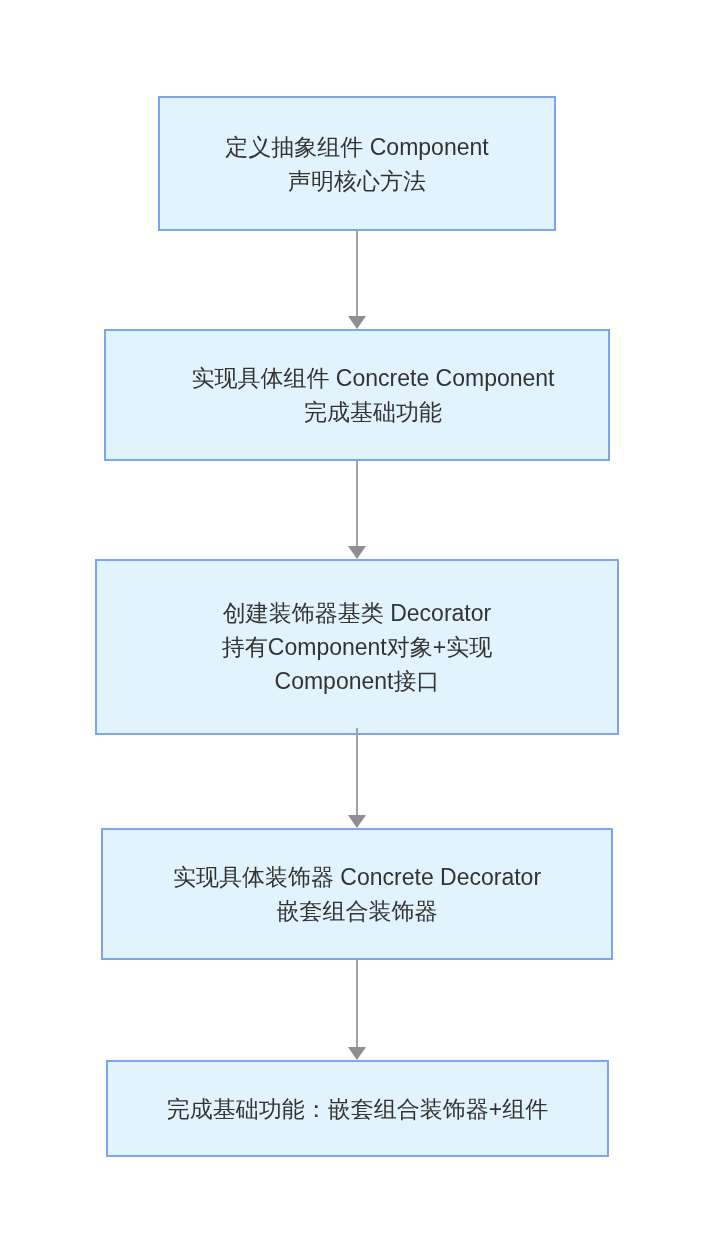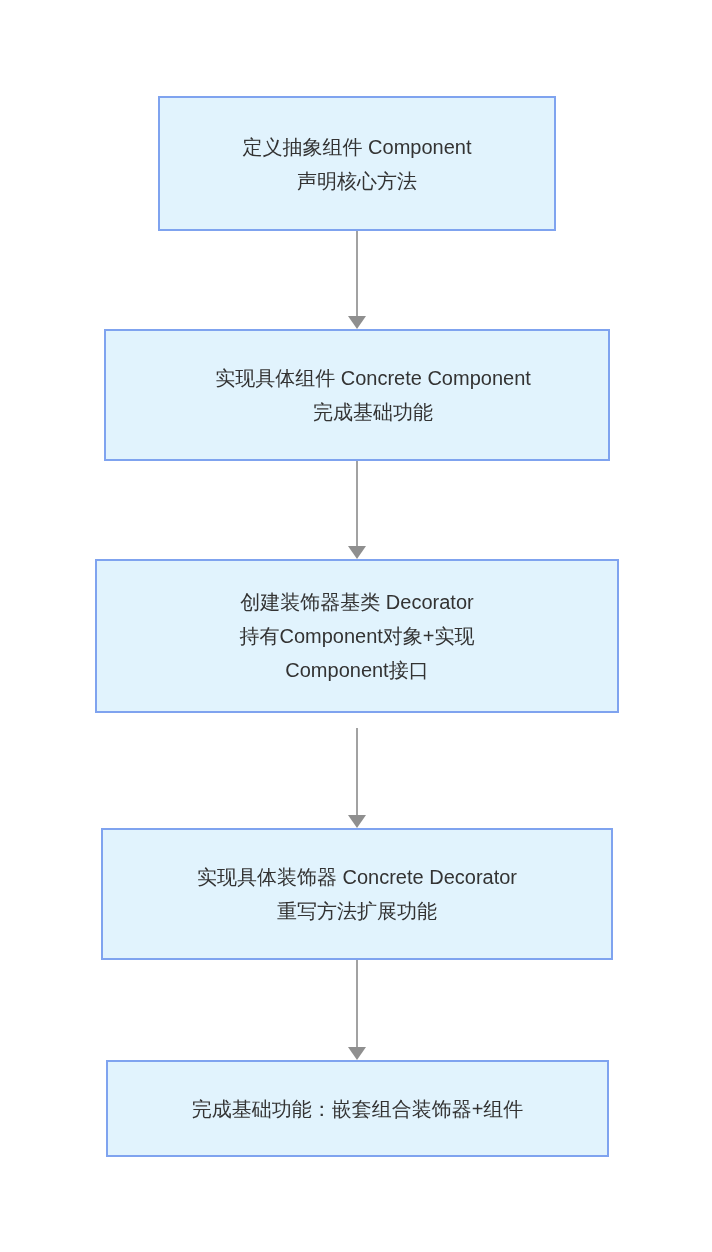--- a/index.html
+++ b/index.html
@@ -21,21 +21,21 @@
     background: #e1f3fd;
     border: 2px solid #7fa3ef;
     display: flex;
     align-items: center;
     justify-content: center;
     text-align: center;
   }
   .flow-node .node-label {
     white-space: pre-line;
     color: #333333;
-    font-size: 20px;
+    font-size: 23px;
     line-height: 34px;
   }
   .arrow {
     position: absolute;
     width: 18px;
   }
   .arrow .arrow-line {
     position: absolute;
     left: 8px;
     top: 0;
@@ -72,34 +72,34 @@
   <div class="flow-node" style="left:104px; top:329px; width:506px; height:132px;padding-left:32px;">
     <span class="node-label">实现具体组件 Concrete Component
 完成基础功能</span>
   </div>
 
   <div class="arrow" style="left:348px; top:461px; height:98px;">
     <div class="arrow-line"></div>
     <div class="arrow-head"></div>
   </div>
 
-  <div class="flow-node" style="left:95px; top:559px; width:524px; height:154px;">
+  <div class="flow-node" style="left:95px; top:559px; width:524px; height:176px;">
     <span class="node-label">创建装饰器基类 Decorator
 持有Component对象+实现
 Component接口</span>
   </div>
 
   <div class="arrow" style="left:348px; top:728px; height:100px;">
     <div class="arrow-line"></div>
     <div class="arrow-head"></div>
   </div>
 
   <div class="flow-node" style="left:101px; top:828px; width:512px; height:132px;">
     <span class="node-label">实现具体装饰器 Concrete Decorator
-重写方法扩展功能</span>
+嵌套组合装饰器</span>
   </div>
 
   <div class="arrow" style="left:348px; top:960px; height:100px;">
     <div class="arrow-line"></div>
     <div class="arrow-head"></div>
   </div>
 
   <div class="flow-node" style="left:106px; top:1060px; width:503px; height:97px;">
     <span class="node-label">完成基础功能：嵌套组合装饰器+组件</span>
   </div>

